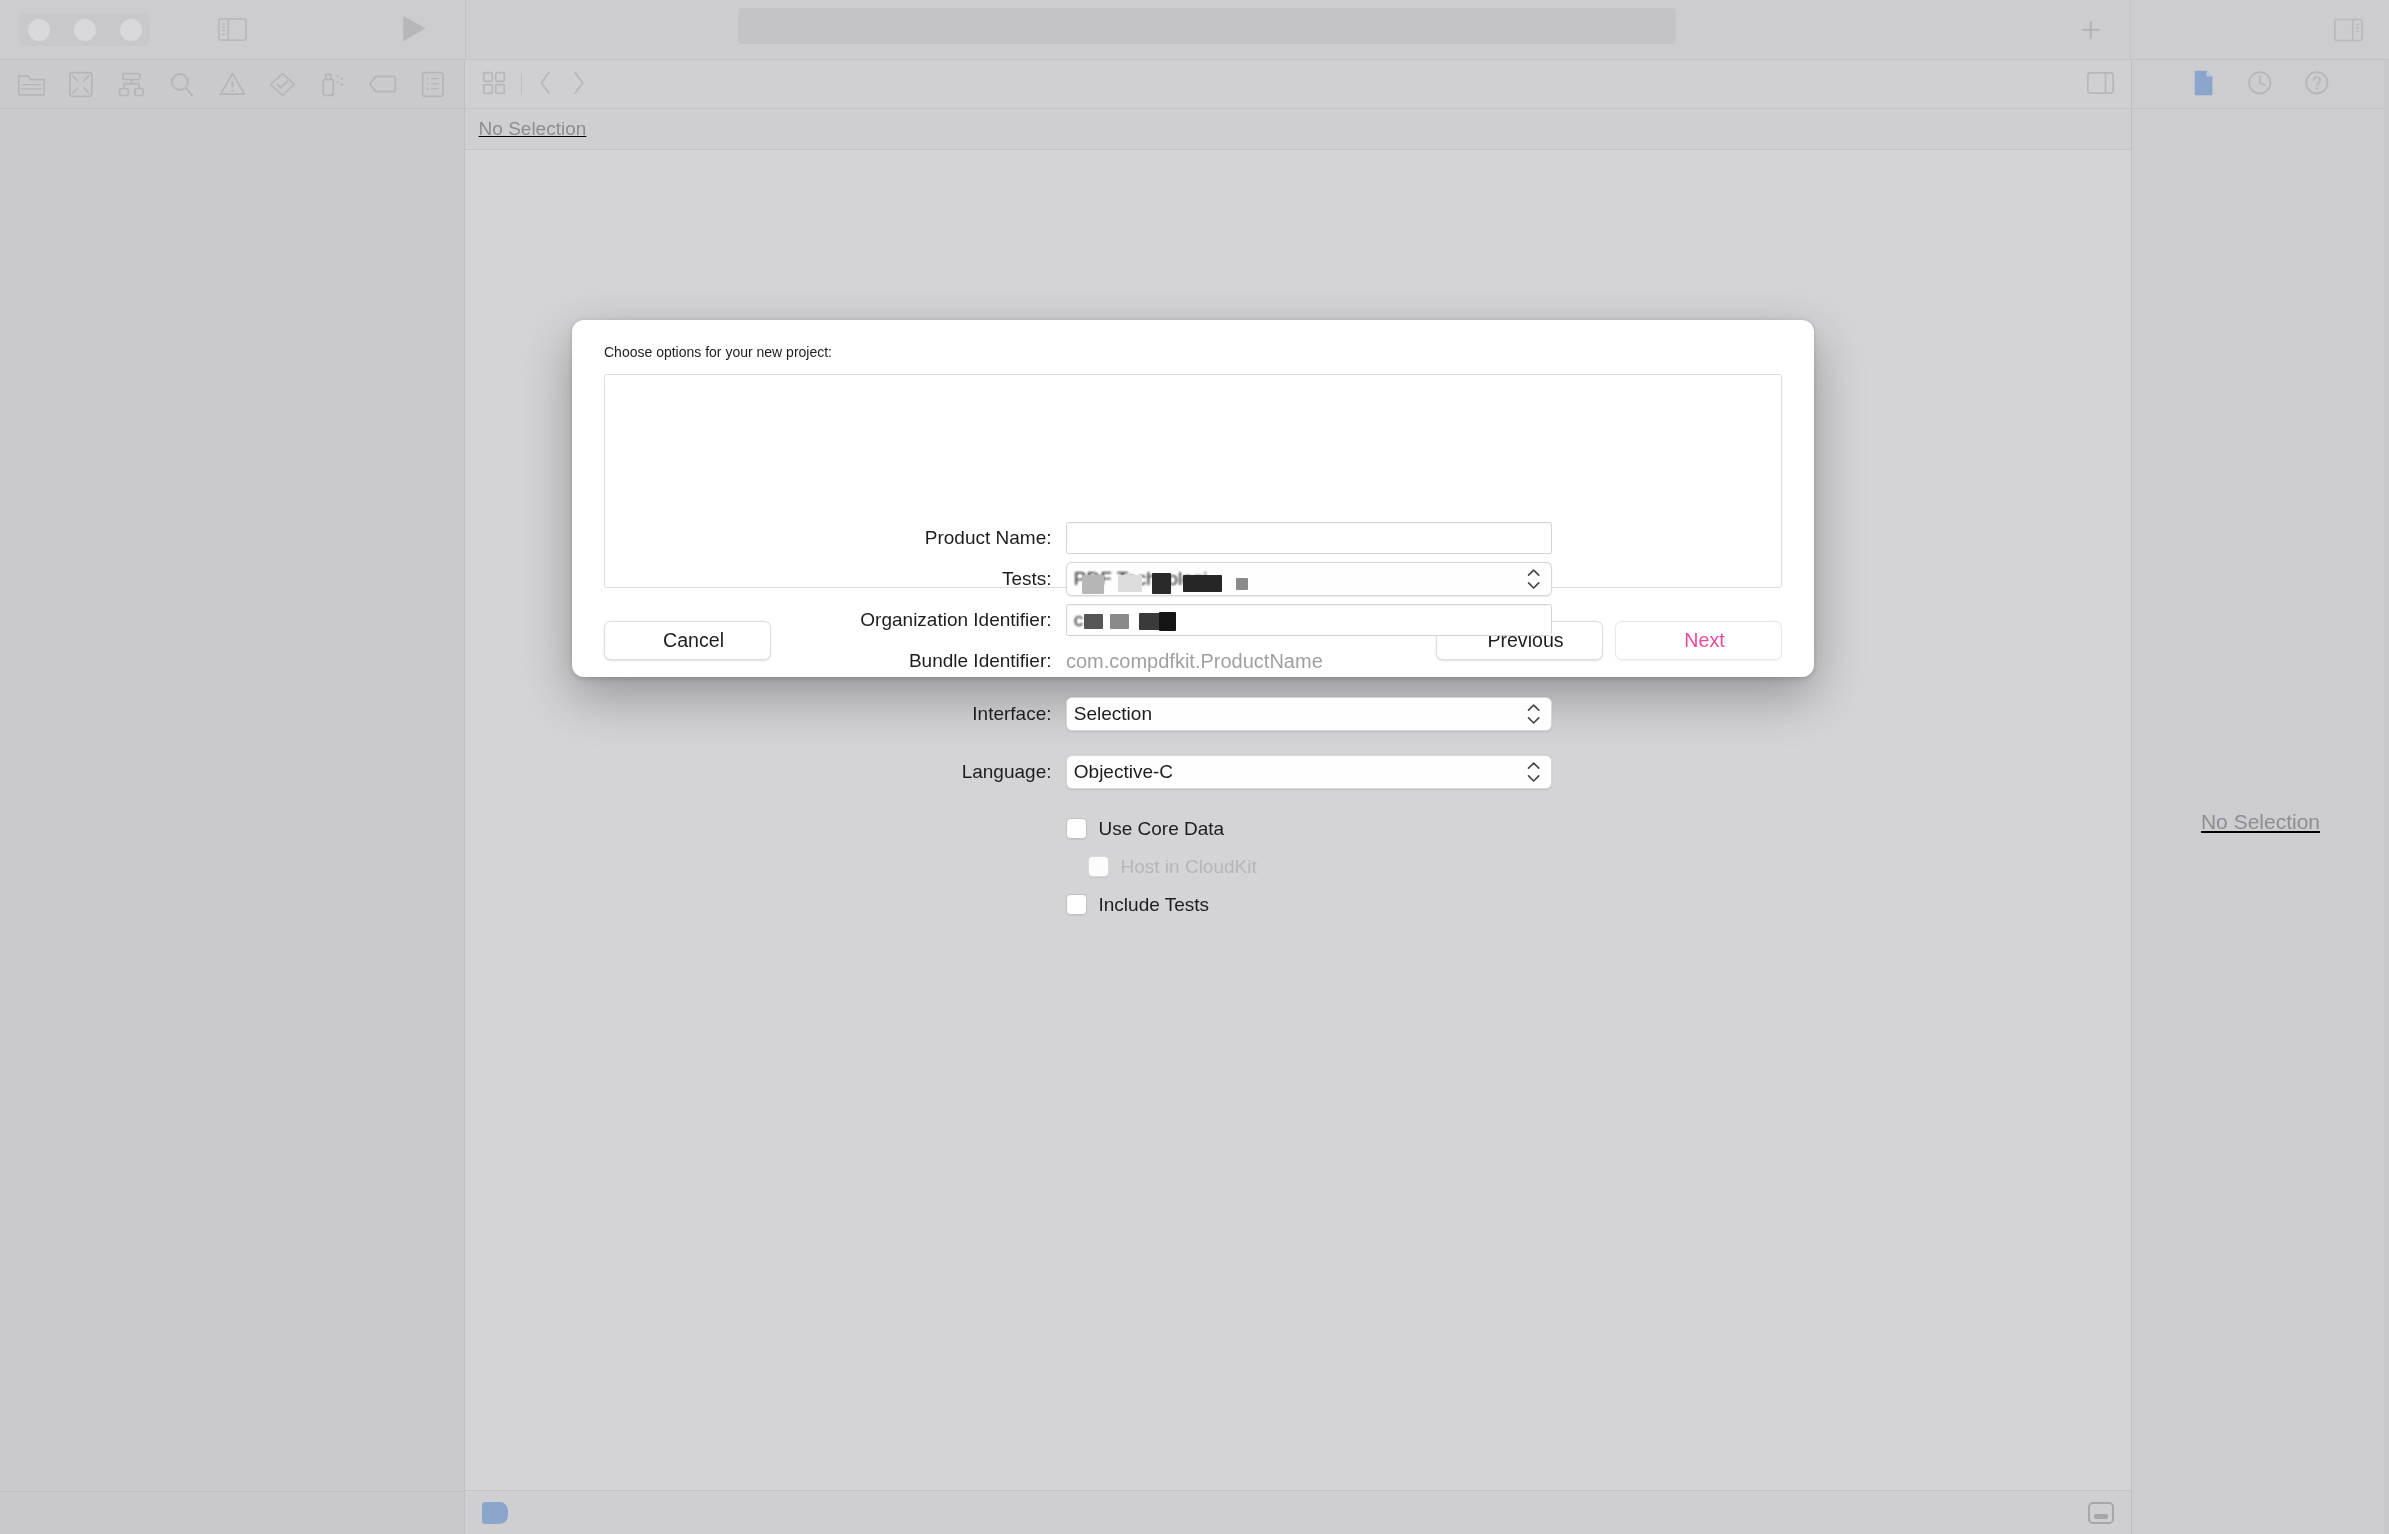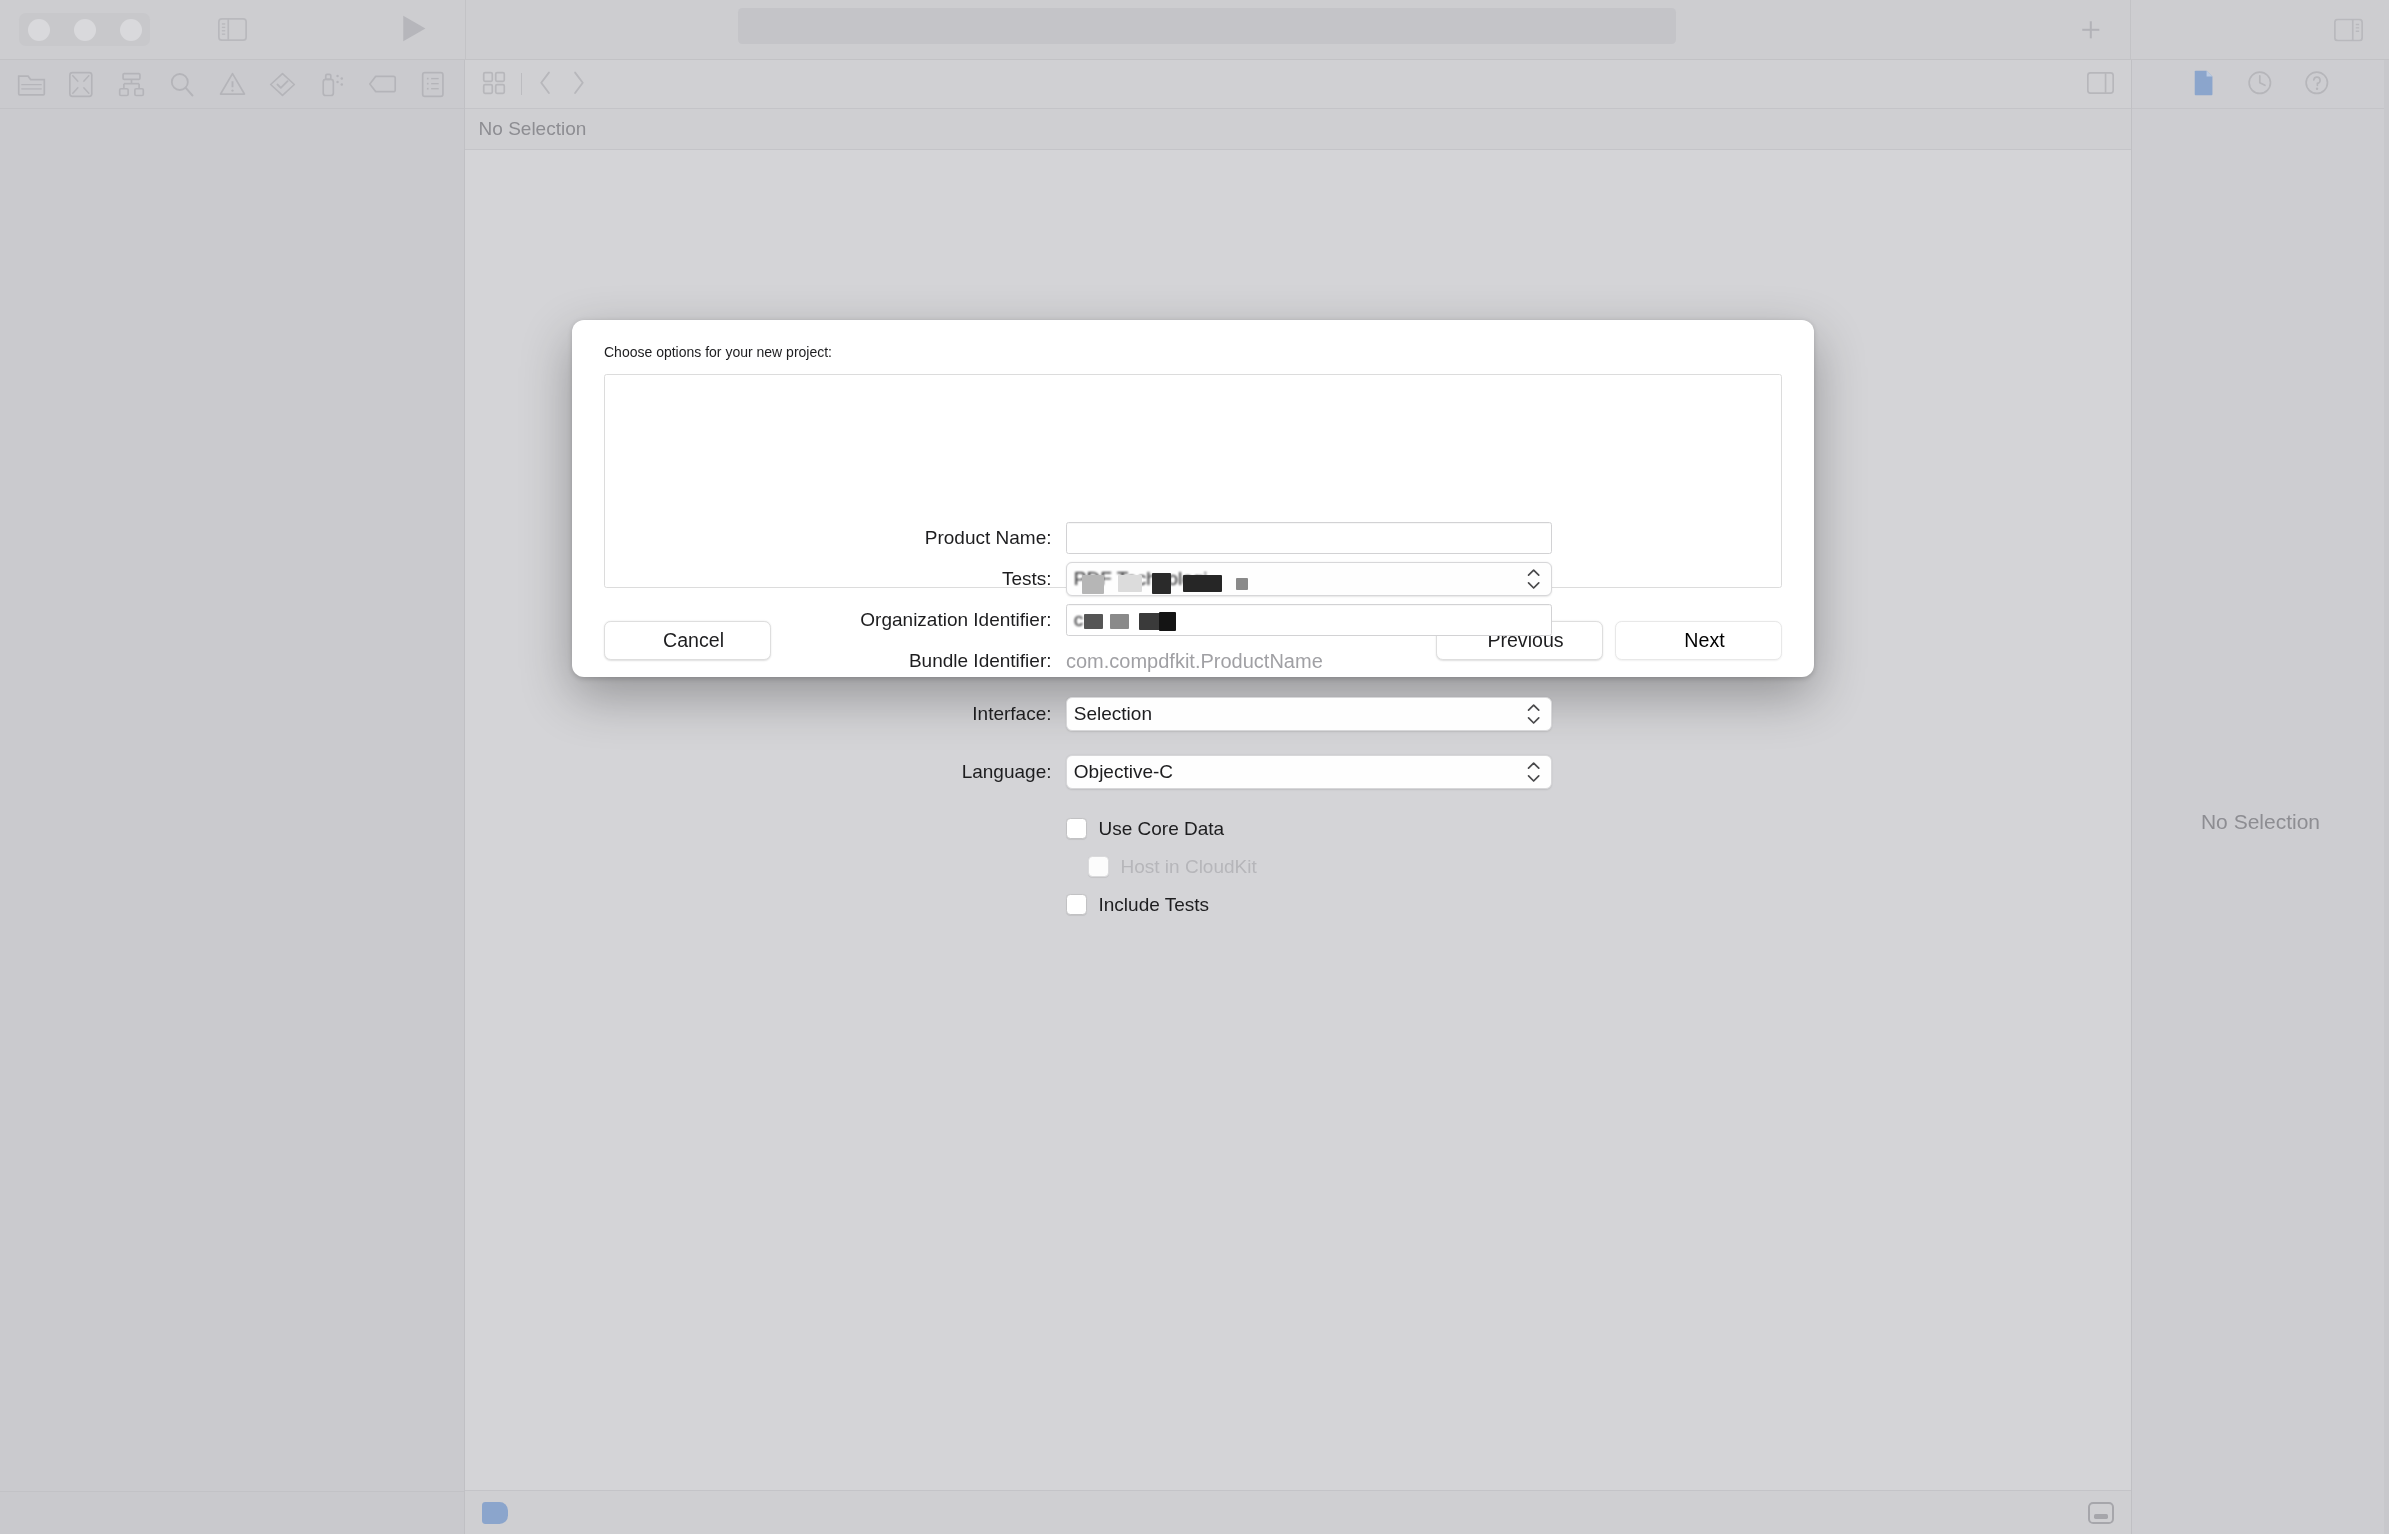--- a/index.html
+++ b/index.html
@@ -67,21 +67,21 @@
     transform: translateY(-50%);
     width: 38px; height: 31px;
     display: flex; align-items: center; justify-content: center;
   }
   .tb-right-divider {
     position: absolute; right: 258px; top: 0; bottom: 0;
     width: 0.9px; background: #c3c3c6;
   }
 
   
-  .body-split { flex: 1; display: flex; min-height: 0; }
+  .body-split { flex: 1; display: flex; min-height: 0; text-decoration: underline; }
 
   
   .navigator {
     width: 465px; flex: 0 0 465px;
     display: flex; flex-direction: column;
     background: #cacace;
     border-right: 0.9px solid #c0c0c4;
   }
   .nav-toolbar {
     height: 49px; flex: 0 0 49px;
@@ -307,21 +307,21 @@
     border: 0.9px solid #dedede;
     border-radius: 6.8px;
     background: #ffffff;
     box-shadow: 0 0.9px 1.7px rgba(0,0,0,0.13);
     font-size: 19.6px;
     color: #1d1d1f;
     display: flex; align-items: center; justify-content: center;
     font-family: "Liberation Sans", sans-serif;
     padding-left: 12px;
   }
-  .btn.disabled { color: #000000; box-shadow: 0 0.9px 1.7px rgba(0,0,0,0.06); border-color: #e8e8e8; }
+  .btn.disabled { color: #ec4899; box-shadow: 0 0.9px 1.7px rgba(0,0,0,0.06); border-color: #e8e8e8; }
   .footer-spacer { flex: 1; }
   .btn-group-right { display: flex; gap: 12px; }
 
   .dim-icon { opacity: 0.62; }
 </style>
 </head>
 <body>
 
 <div id="app-window">
 

